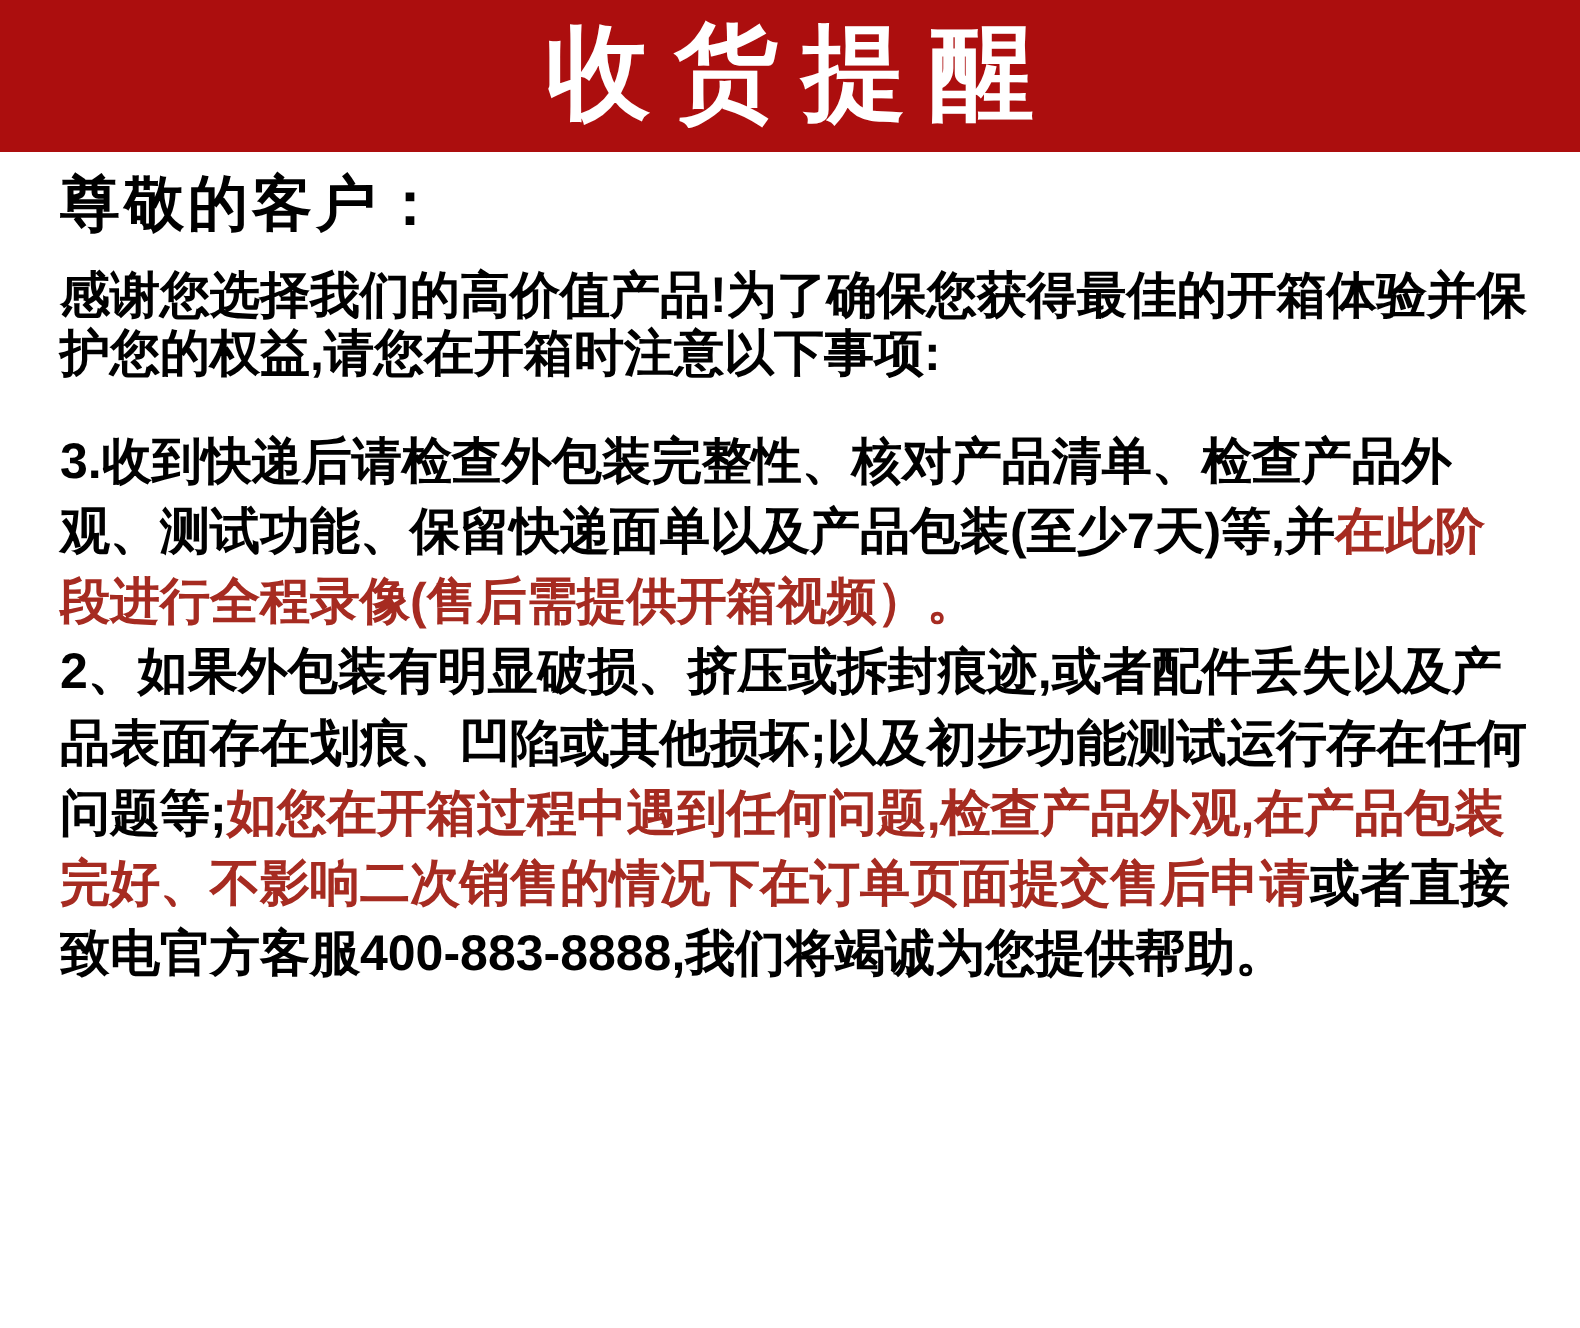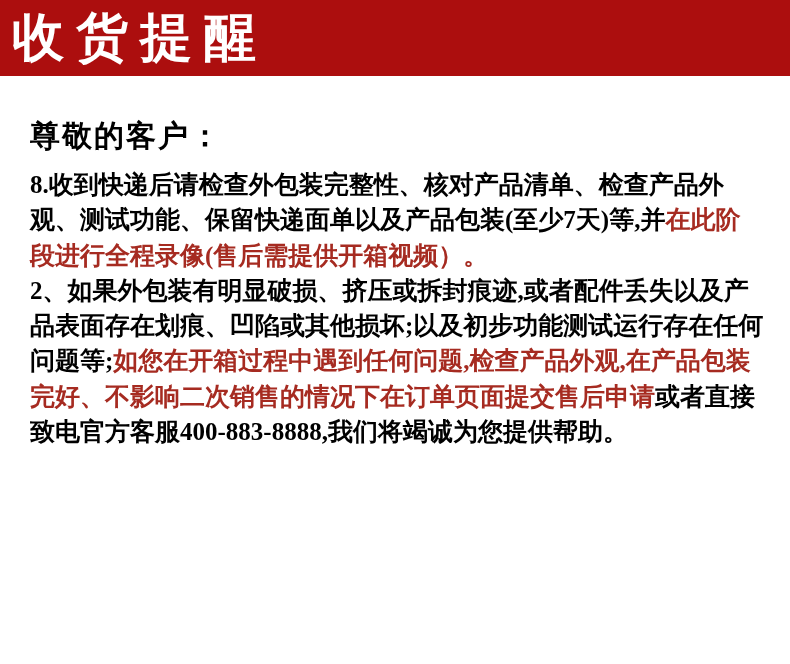--- a/index.html
+++ b/index.html
@@ -20,37 +20,36 @@
     background: #ffffff;
     overflow: hidden;
     font-family: "Liberation Sans", "DejaVu Sans", sans-serif;
   }
   .banner {
     width: 100%;
     height: 76px;
     background: var(--banner);
     display: flex;
     align-items: center;
-    justify-content: flex-start;
+    justify-content: center;
   }
   .banner h1 {
     margin: 0;
     padding-left: 12px; 
     color: var(--banner-text);
     font-family: "Liberation Serif", "DejaVu Serif", serif;
     font-weight: 700;
     font-size: 52px;
     line-height: 1;
     letter-spacing: 12px;
   }
   .content {
-    padding: 42px 26px 0 30px;
+    padding: 9px 26px 0 30px;
     color: var(--body-text);
     font-weight: 700;
-    font-family: Liberation Serif, serif;
   }
   .salutation {
     margin: 0 0 13px 0;
     font-size: 30px;
     line-height: 1.2;
     letter-spacing: 2px;
   }
   .intro {
     margin: 0 0 21px 0;
     font-size: 25px;
@@ -67,18 +66,19 @@
 </style>
 </head>
 <body>
 
 <div class="page">
   <header class="banner">
     <h1>收货提醒</h1>
   </header>
   <main class="content">
     <h2 class="salutation">尊敬的客户：</h2>
+    <p class="intro">感谢您选择我们的高价值产品!为了确保您获得最佳的开箱体验并保护您的权益,请您在开箱时注意以下事项:</p>
     <div id="items">
-        <p class="item"><span>8.收到快递后请检查外包装完整性、核对产品清单、检查产品外观、测试功能、保留快递面单以及产品包装(至少7天)等,并</span><span class="red">在此阶段进行全程录像(售后需提供开箱视频）。</span></p>
+        <p class="item"><span>3.收到快递后请检查外包装完整性、核对产品清单、检查产品外观、测试功能、保留快递面单以及产品包装(至少7天)等,并</span><span class="red">在此阶段进行全程录像(售后需提供开箱视频）。</span></p>
         <p class="item"><span>2、如果外包装有明显破损、挤压或拆封痕迹,或者配件丢失以及产品表面存在划痕、凹陷或其他损坏;以及初步功能测试运行存在任何问题等;</span><span class="red">如您在开箱过程中遇到任何问题,检查产品外观,在产品包装完好、不影响二次销售的情况下在订单页面提交售后申请</span><span>或者直接致电官方客服400-883-8888,我们将竭诚为您提供帮助。</span></p>
       </div>
   </main>
 </div>
 
 </body></html>

